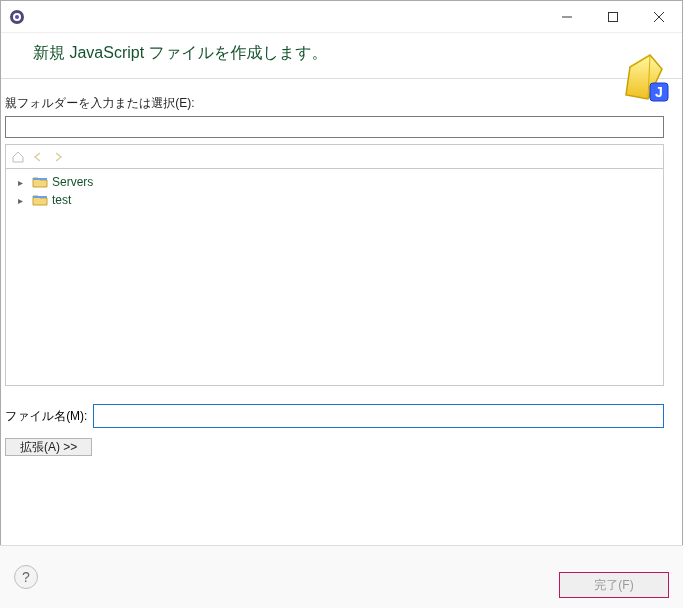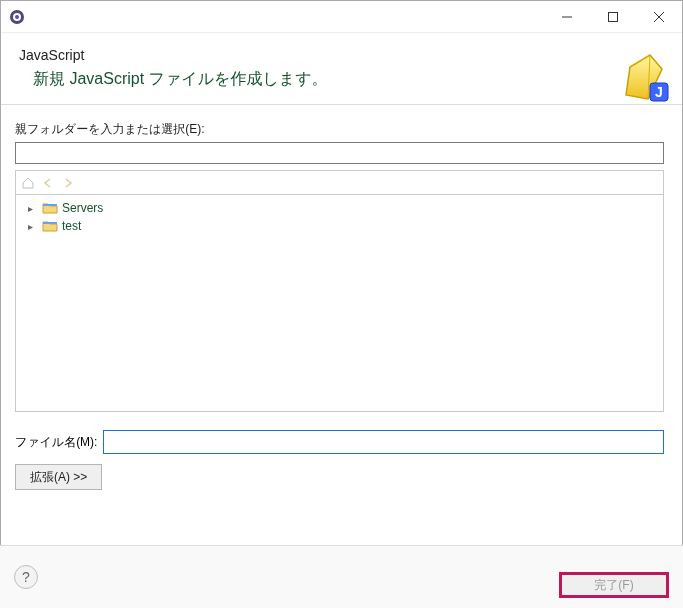--- a/index.html
+++ b/index.html
@@ -41,21 +41,21 @@
     border-bottom: 1px solid #ddd;
   }
   .banner .h1 { font-size: 14px; color: #222; margin: 4px 0 6px 0; }
   .banner .desc { font-size: 16px; color: #14532d; padding-left: 14px; }
   .banner .bigicon {
     position: absolute;
     right: 10px; top: 14px;
     width: 64px; height: 64px;
   }
   .body {
-    padding: 16px 18px 10px 14px;
+    padding: 16px 18px 10px 4px;
   }
   .field-label { font-size: 12px; color: #222; margin-bottom: 4px; display:block;}
   .text-input {
     width: 100%;
     height: 22px;
     border: 1px solid #7a7a7a;
     padding: 2px 4px;
     font-size: 12px;
     outline: none;
     background: #fff;
@@ -97,21 +97,21 @@
   .filename-row input {
     flex: 1;
     height: 24px;
     border: 1px solid #1a73cf;
     padding: 2px 4px;
     font-size: 12px;
     outline: none;
   }
   .advanced-btn {
     margin-top: 10px;
-    height: 26px;
+    height: 18px;
     padding: 0 14px;
     background: #efefef;
     border: 1px solid #b5b5b5;
     font-size: 12px;
     color: #222;
   }
   .footer {
     position: absolute;
     bottom: 0; left: 0; right: 0;
     border-top: 1px solid #ddd;
@@ -127,21 +127,21 @@
     display:flex; align-items:center; justify-content:center;
     color:#666; font-size:14px;
     background: #f3f3f3;
   }
   .footer .spacer { flex:1; }
   .btn {
     height: 26px;
     width: 110px;
     margin-left: 10px;
     background: #efefef;
-    border: 3px solid #be185d;
+    border: 1px solid #be185d;
     font-size: 12px;
     margin-top: 16px;
   }
   .btn[disabled] { color: #9a9a9a; }
 </style>
 </head>
 <body>
 
 <div class="titlebar">
   <span class="app-icon">
@@ -164,21 +164,20 @@
   </div>
   <div class="win-btn">
     <svg width="10" height="10">
       <line x1="0" y1="0" x2="10" y2="10" stroke="#333" stroke-width="1"></line>
       <line x1="10" y1="0" x2="0" y2="10" stroke="#333" stroke-width="1"></line>
     </svg>
   </div>
 </div>
 
 <div class="banner">
-  <div class="h1">JavaScript</div>
   <div class="desc">新規 JavaScript ファイルを作成します。</div>
   <div class="bigicon">
     <svg width="64" height="64" viewBox="0 0 64 64">
       <defs>
         <linearGradient id="g1" x1="0" y1="0" x2="0" y2="1">
           <stop offset="0" stop-color="#fff7a0"></stop>
           <stop offset="1" stop-color="#f0c020"></stop>
         </linearGradient>
       </defs>
       <path d="M42 8 L54 22 L40 52 L18 48 L22 20 Z" fill="url(#g1)" stroke="#c9a000" stroke-width="1.5"></path>

